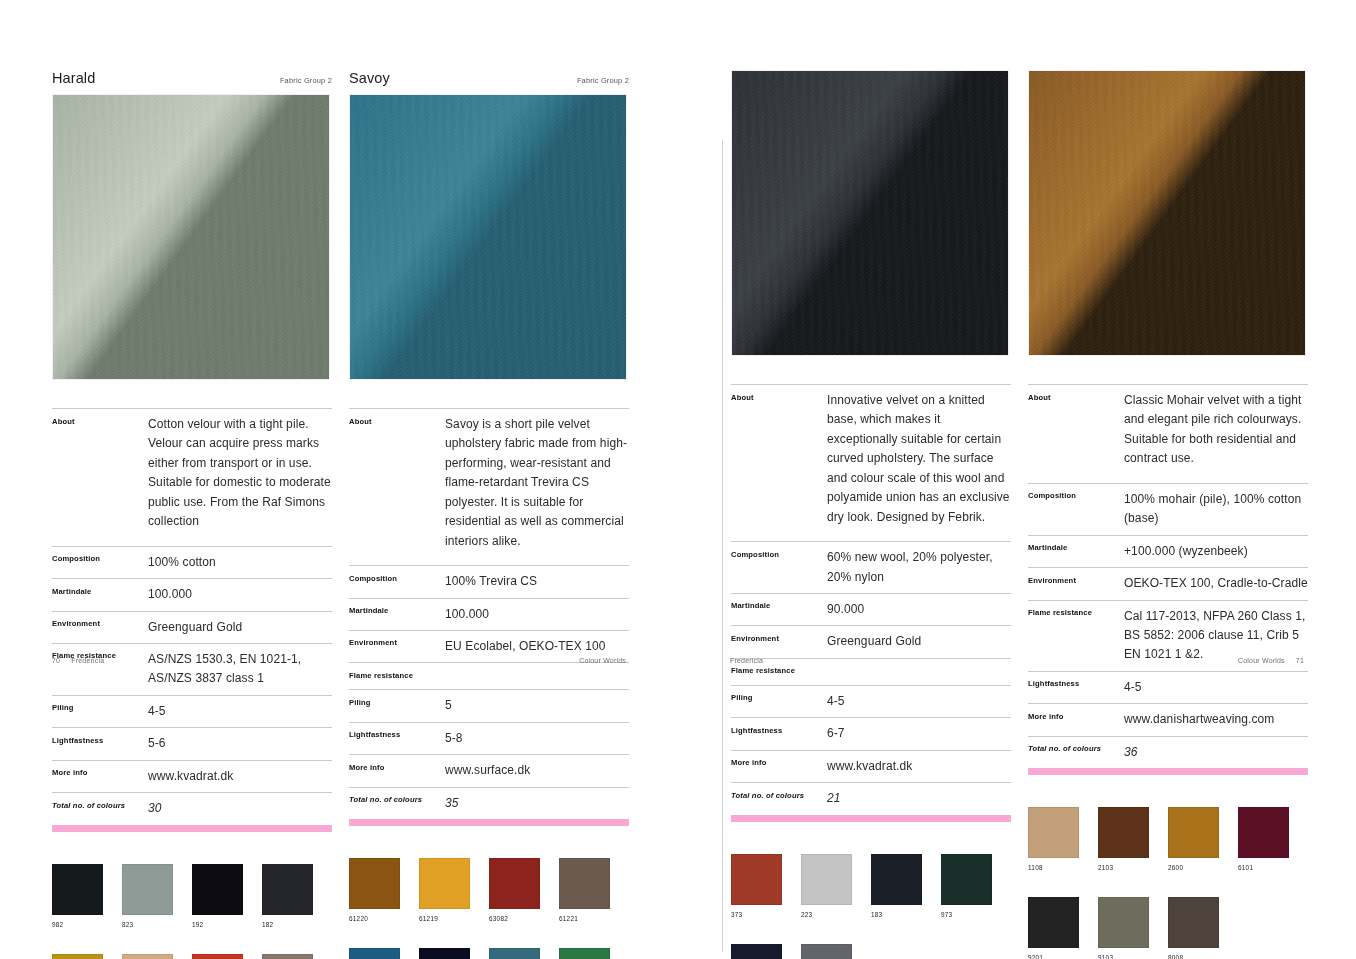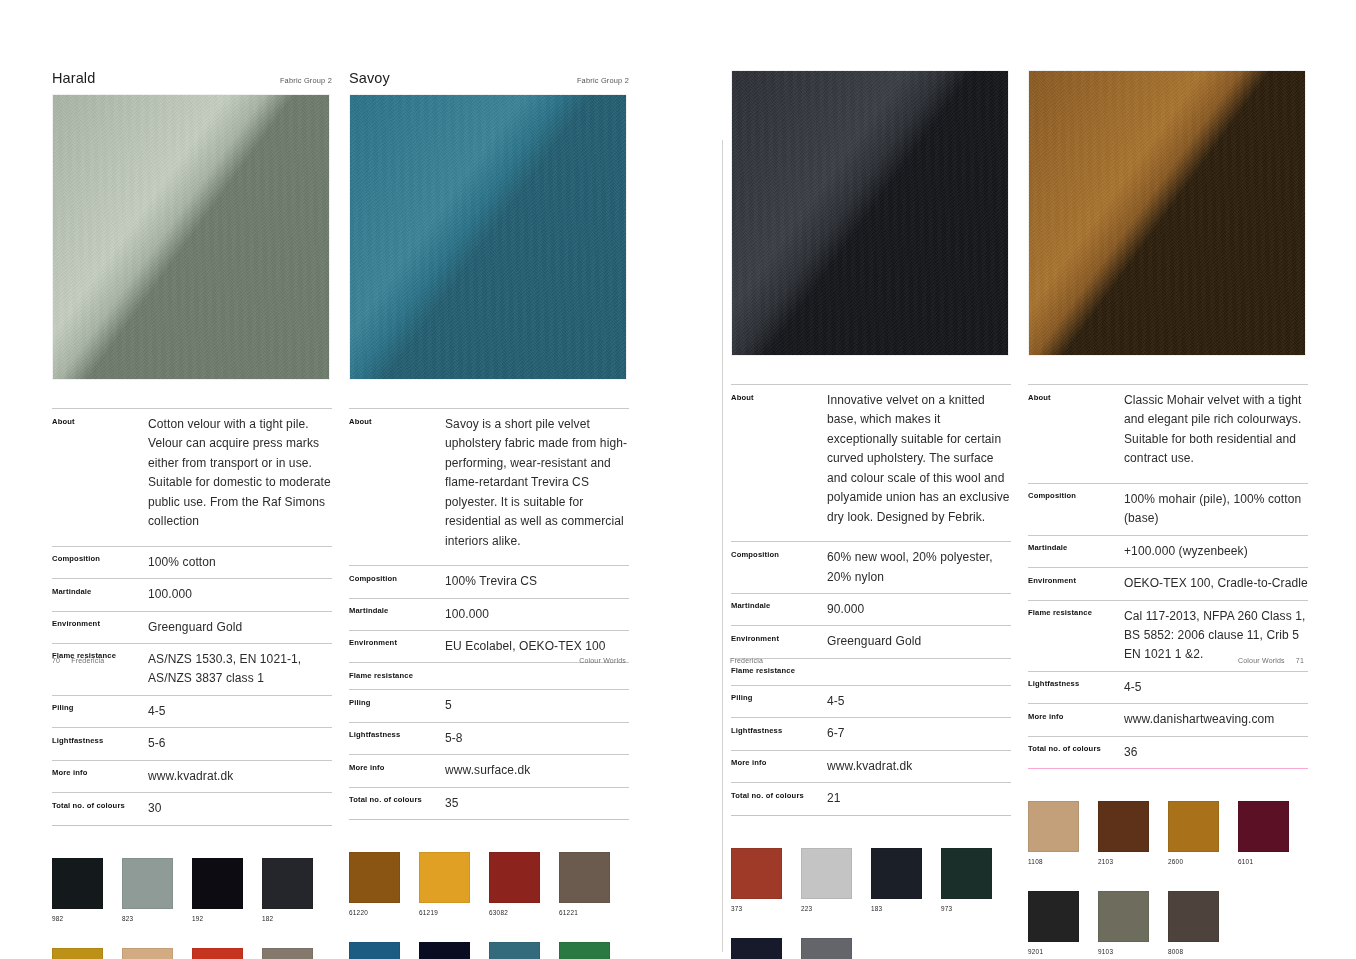--- a/index.html
+++ b/index.html
@@ -43,21 +43,21 @@
       repeating-linear-gradient(48deg, rgba(255,255,255,.07) 0 1px, rgba(0,0,0,.05) 1px 2px),
       repeating-linear-gradient(138deg, rgba(255,255,255,.05) 0 1px, rgba(0,0,0,.04) 1px 3px);
   }
 
   .spec{margin-top:28px;}
   .spec-row{
     display:flex;align-items:flex-start;
     border-top:1px solid #c9c9c9;
     padding:6px 0 6px 0;min-height:14px;
   }
-  .spec-row.last{border-bottom:1px solid #f9a8d4;}
+  .spec-row.last{border-bottom:7px solid #f9a8d4;font-style:italic;}
   .spec-key{
     width:96px;flex:0 0 96px;font-size:7.6px;font-weight:bold;
     letter-spacing:.15px;color:#111;line-height:1.45;padding-top:.5px;
   }
   .spec-val{
     flex:1;font-size:12px;color:#2b2b2b;line-height:1.62;
     letter-spacing:.1px;
   }
   .spec-row.about{padding-bottom:14px;}
 

